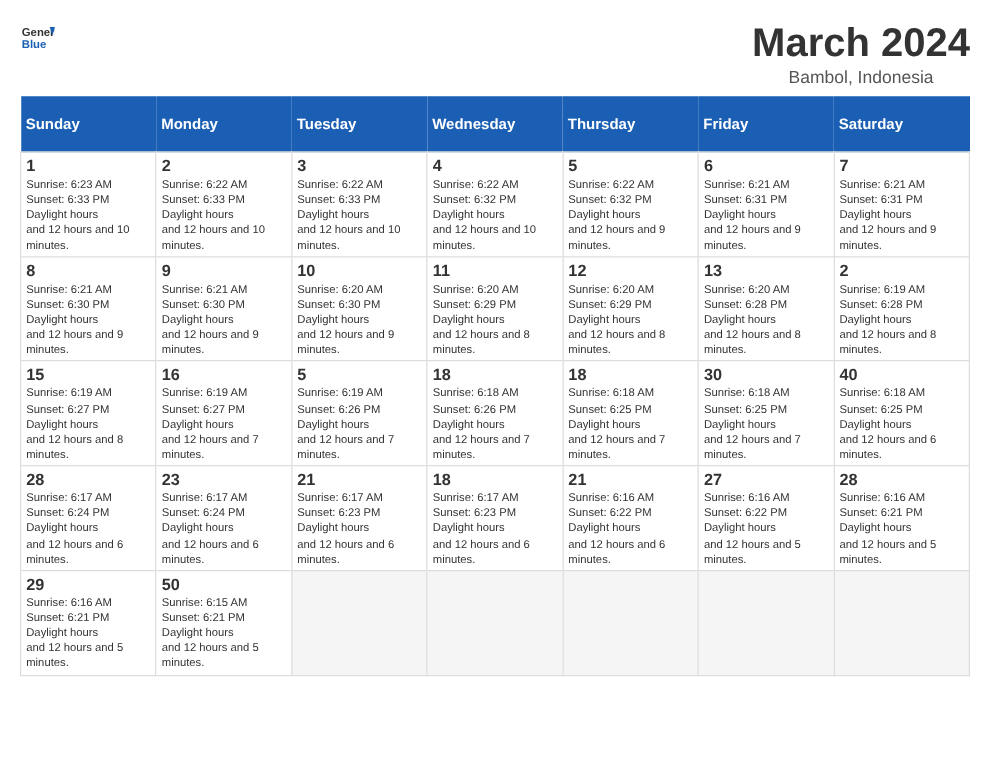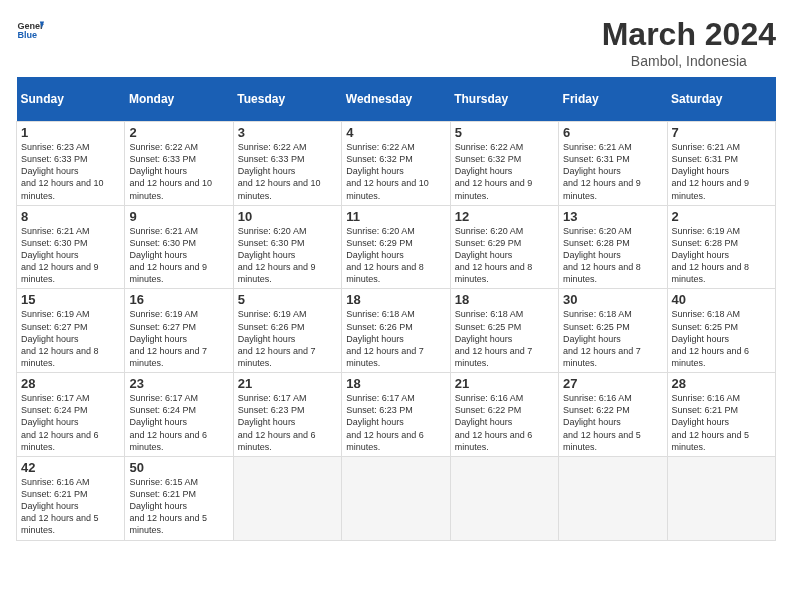--- a/index.html
+++ b/index.html
@@ -231,21 +231,21 @@
             <span class="day-num">27</span>
             <div class="day-info">Sunrise: 6:16 AM<br>Sunset: 6:22 PM<br>Daylight hours<br>and 12 hours and 5 minutes.</div>
           </td>
           <td>
             <span class="day-num">28</span>
             <div class="day-info">Sunrise: 6:16 AM<br>Sunset: 6:21 PM<br>Daylight hours<br>and 12 hours and 5 minutes.</div>
           </td>
         </tr>
         <tr>
           <td>
-            <span class="day-num">42</span>
+            <span class="day-num">29</span>
             <div class="day-info">Sunrise: 6:16 AM<br>Sunset: 6:21 PM<br>Daylight hours<br>and 12 hours and 5 minutes.</div>
           </td>
           <td>
             <span class="day-num">50</span>
             <div class="day-info">Sunrise: 6:15 AM<br>Sunset: 6:21 PM<br>Daylight hours<br>and 12 hours and 5 minutes.</div>
           </td>
           <td class="empty"></td>
           <td class="empty"></td>
           <td class="empty"></td>
           <td class="empty"></td>

